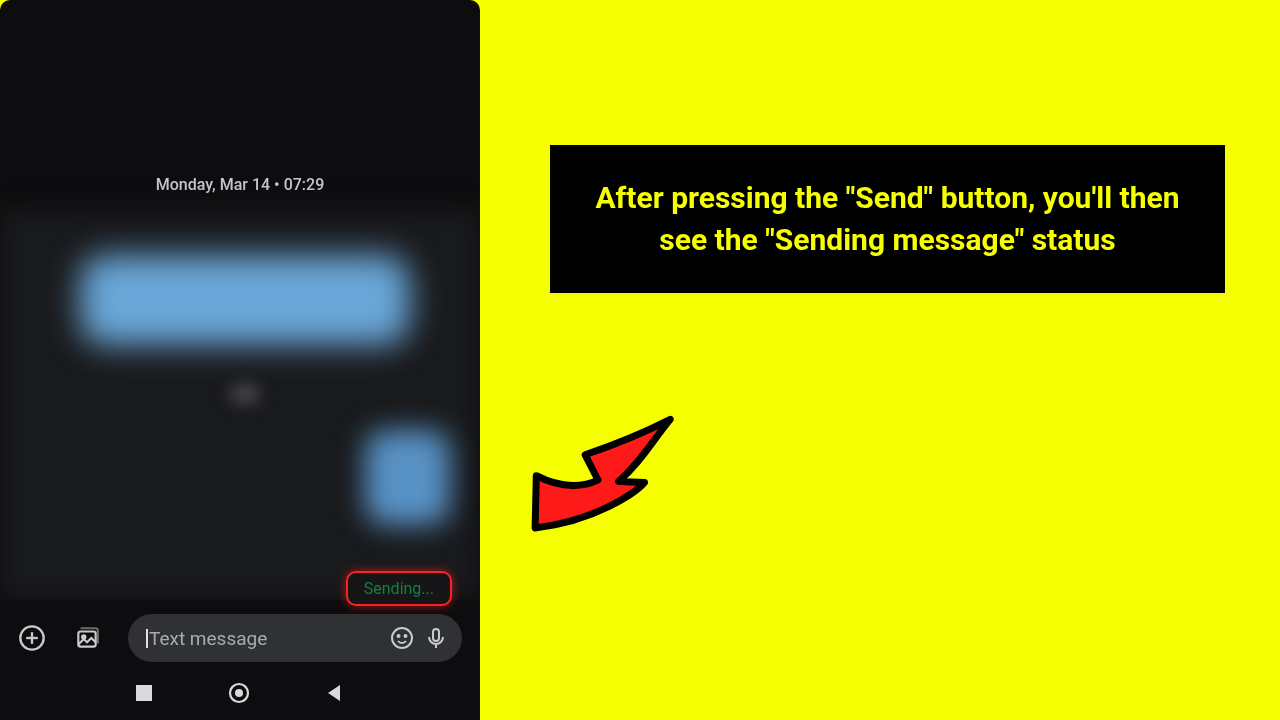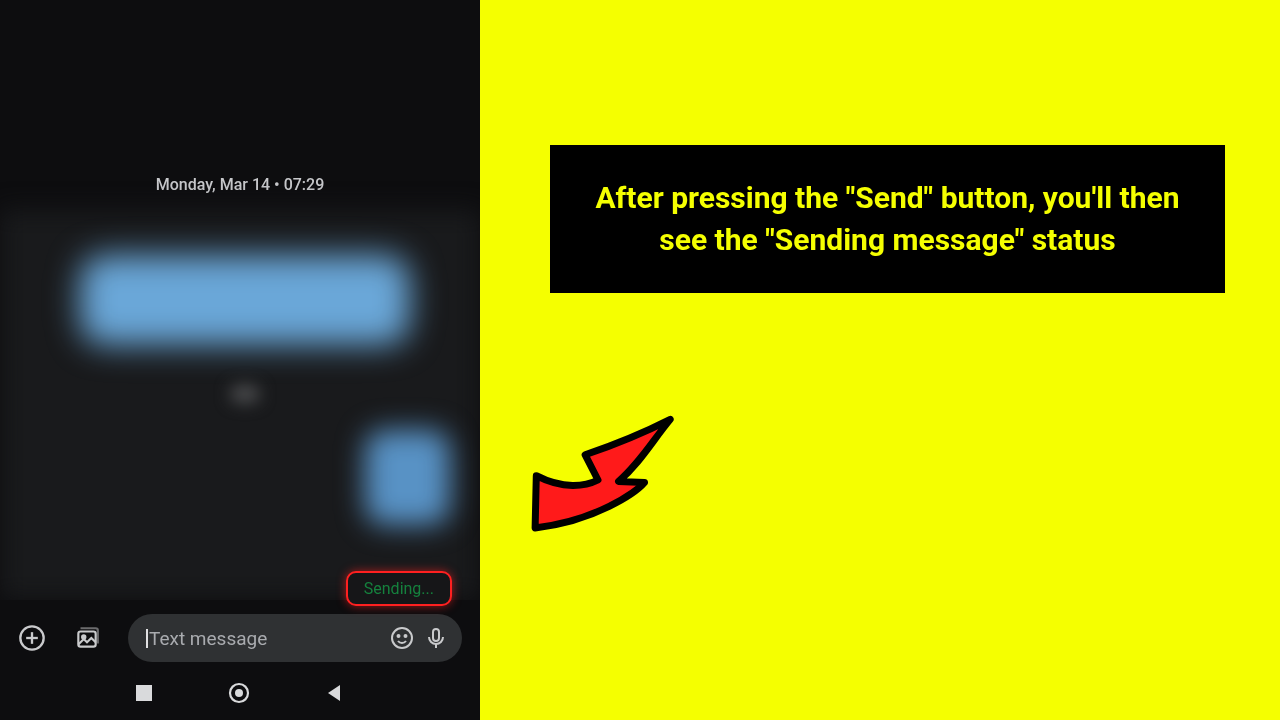--- a/index.html
+++ b/index.html
@@ -12,20 +12,21 @@
     overflow: hidden;
   }
   .phone-panel {
     width: 480px;
     height: 720px;
     background: #0d0d0f;
     position: relative;
     display: flex;
     flex-direction: column;
     justify-content: flex-end;
+    border-radius: 10px;
   }
   .conversation-area {
     flex: 1;
     position: relative;
     overflow: hidden;
   }
   .datestamp {
     position: absolute;
     top: 175px;
     left: 0;

